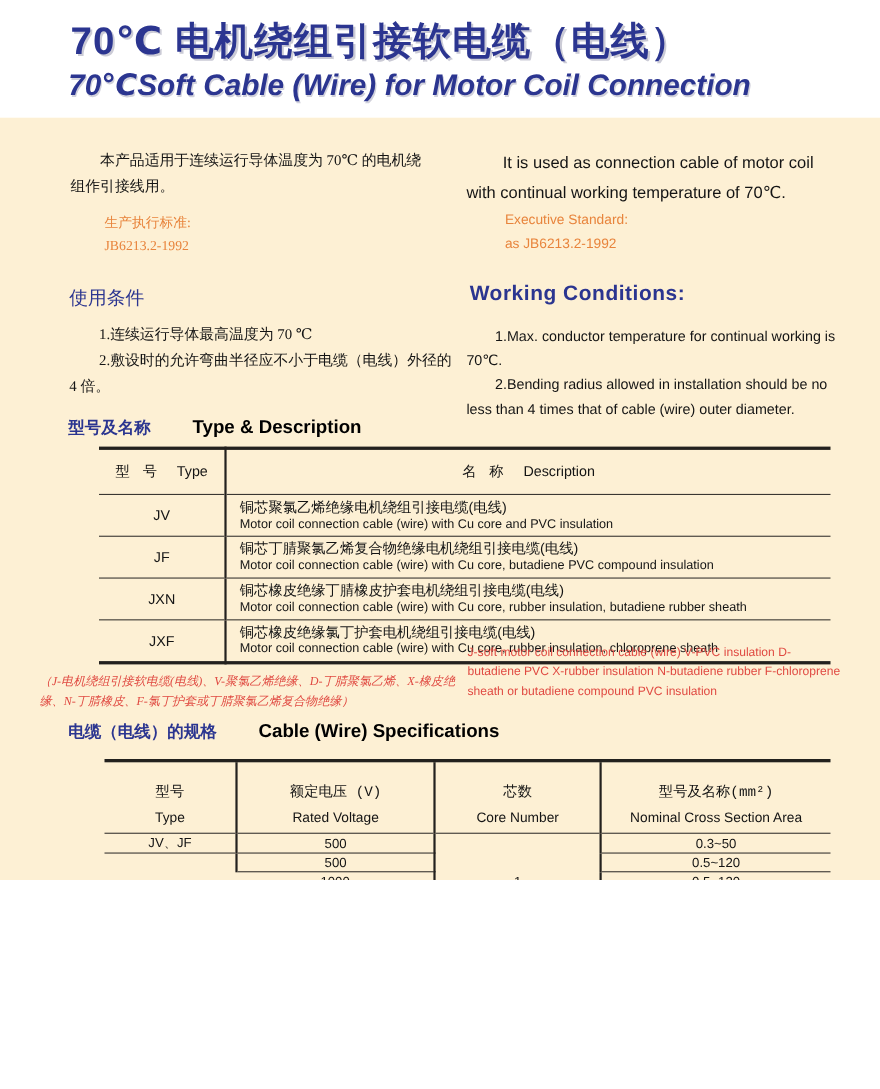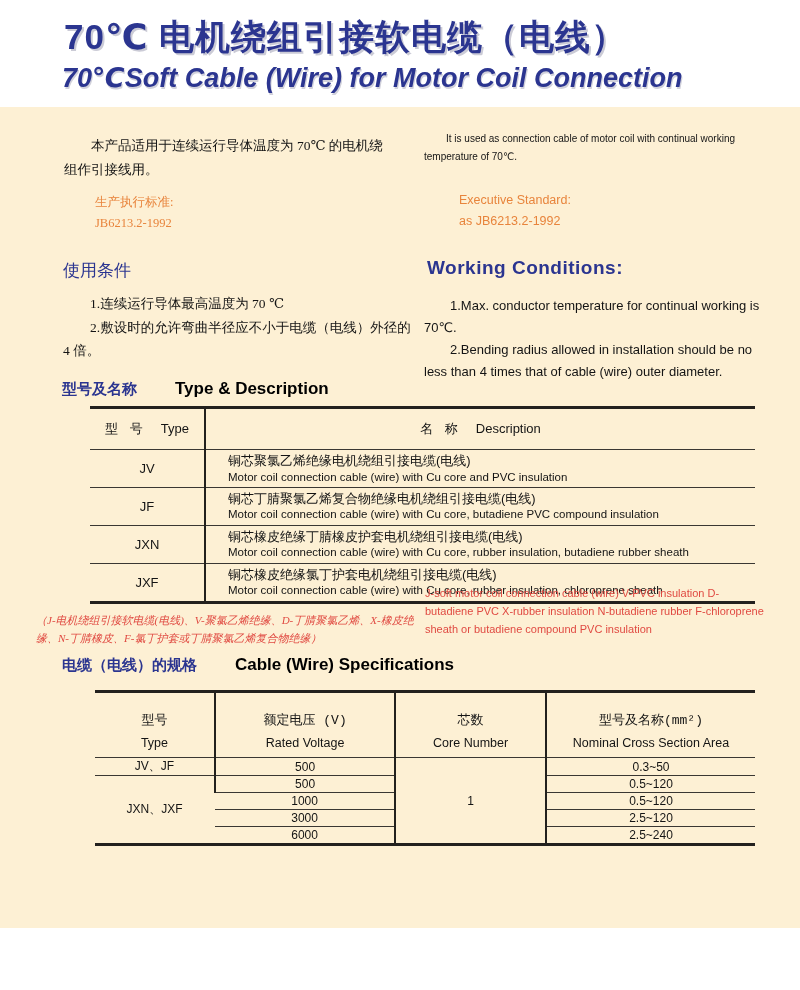--- a/index.html
+++ b/index.html
@@ -1,20 +1,20 @@
 <!DOCTYPE html>
 <html><head>
 <meta charset="utf-8">
 <style>
   html,body { margin:0; padding:0; }
   body { font-family: "Liberation Sans", "DejaVu Sans", sans-serif; }
   .page {
     position: relative;
     width: 800px;
-    height: 928px;
+    height: 800px;
     background: #fdf0d4;
     overflow: hidden;
   }
   .header-band {
     position: absolute; left:0; top:0; width:800px; height:107px;
     background: #ffffff;
   }
   .page-title {
     position: absolute; left:64px; top:14px;
     font-size: 35px; font-weight: bold; color: #2b3590;
@@ -27,21 +27,21 @@
     white-space: nowrap;
     text-shadow: 1px 2px 0 rgba(140,140,165,.4);
   }
   .zh-serif { font-family: "Liberation Serif", "DejaVu Serif", serif; }
   .intro-zh {
     position: absolute; left:64px; top:120px; width:332px;
     font-size: 13.5px; color:#141414; line-height: 1.85; text-indent: 2em;
   }
   .intro-en {
     position: absolute; left:424px; top:120px; width:342px;
-    font-size: 10px; color:#141414; line-height: 1.8; text-indent: 2.2em;
+    font-size: 15px; color:#141414; line-height: 1.8; text-indent: 2.2em;
   }
   .std-block { position:absolute; color:#e8843c; font-size:12.5px; line-height:1.7; }
   .std-zh { left:95px; top:192px; }
   .std-en { left:459px; top:190px; }
   .cond-head-zh {
     position:absolute; left:63px; top:259px;
     font-size:17px; font-weight:normal; color:#2b3590;
   }
   .cond-head-en {
     position:absolute; left:427px; top:257px;
@@ -71,21 +71,21 @@
   }
   .t1 th, .t1 td { border-top: 1px solid #3a3732; }
   .t1 .c1 {
     width: 112px; text-align:center; vertical-align:middle;
     border-right: 2px solid #23211e; font-weight:normal;
   }
   .t1 thead th { height: 38px; font-size:13px; font-weight:normal; }
   .t1 thead .c2 { text-align:center; }
   .t1 .hsp { display:inline-block; margin-right:14px; letter-spacing:4px; }
   .t1 tbody .c1 { font-size:13px; }
-  .t1 tbody .c2 { padding: 2px 8px 3px 22px; }
+  .t1 tbody .c2 { padding: 2px 8px 3px 12px; }
   .t1 .zh { font-size:13px; line-height:1.35; }
   .t1 .en { font-size:11.5px; line-height:1.25; }
 
   
   .t2 {
     position:absolute; left:95px; top:690px; width:660px;
     border-top: 3px solid #23211e; border-bottom: 3px solid #23211e;
     color:#141414; text-align:center;
   }
   .t2 th, .t2 td { border-top: 1px solid #3a3732; }

